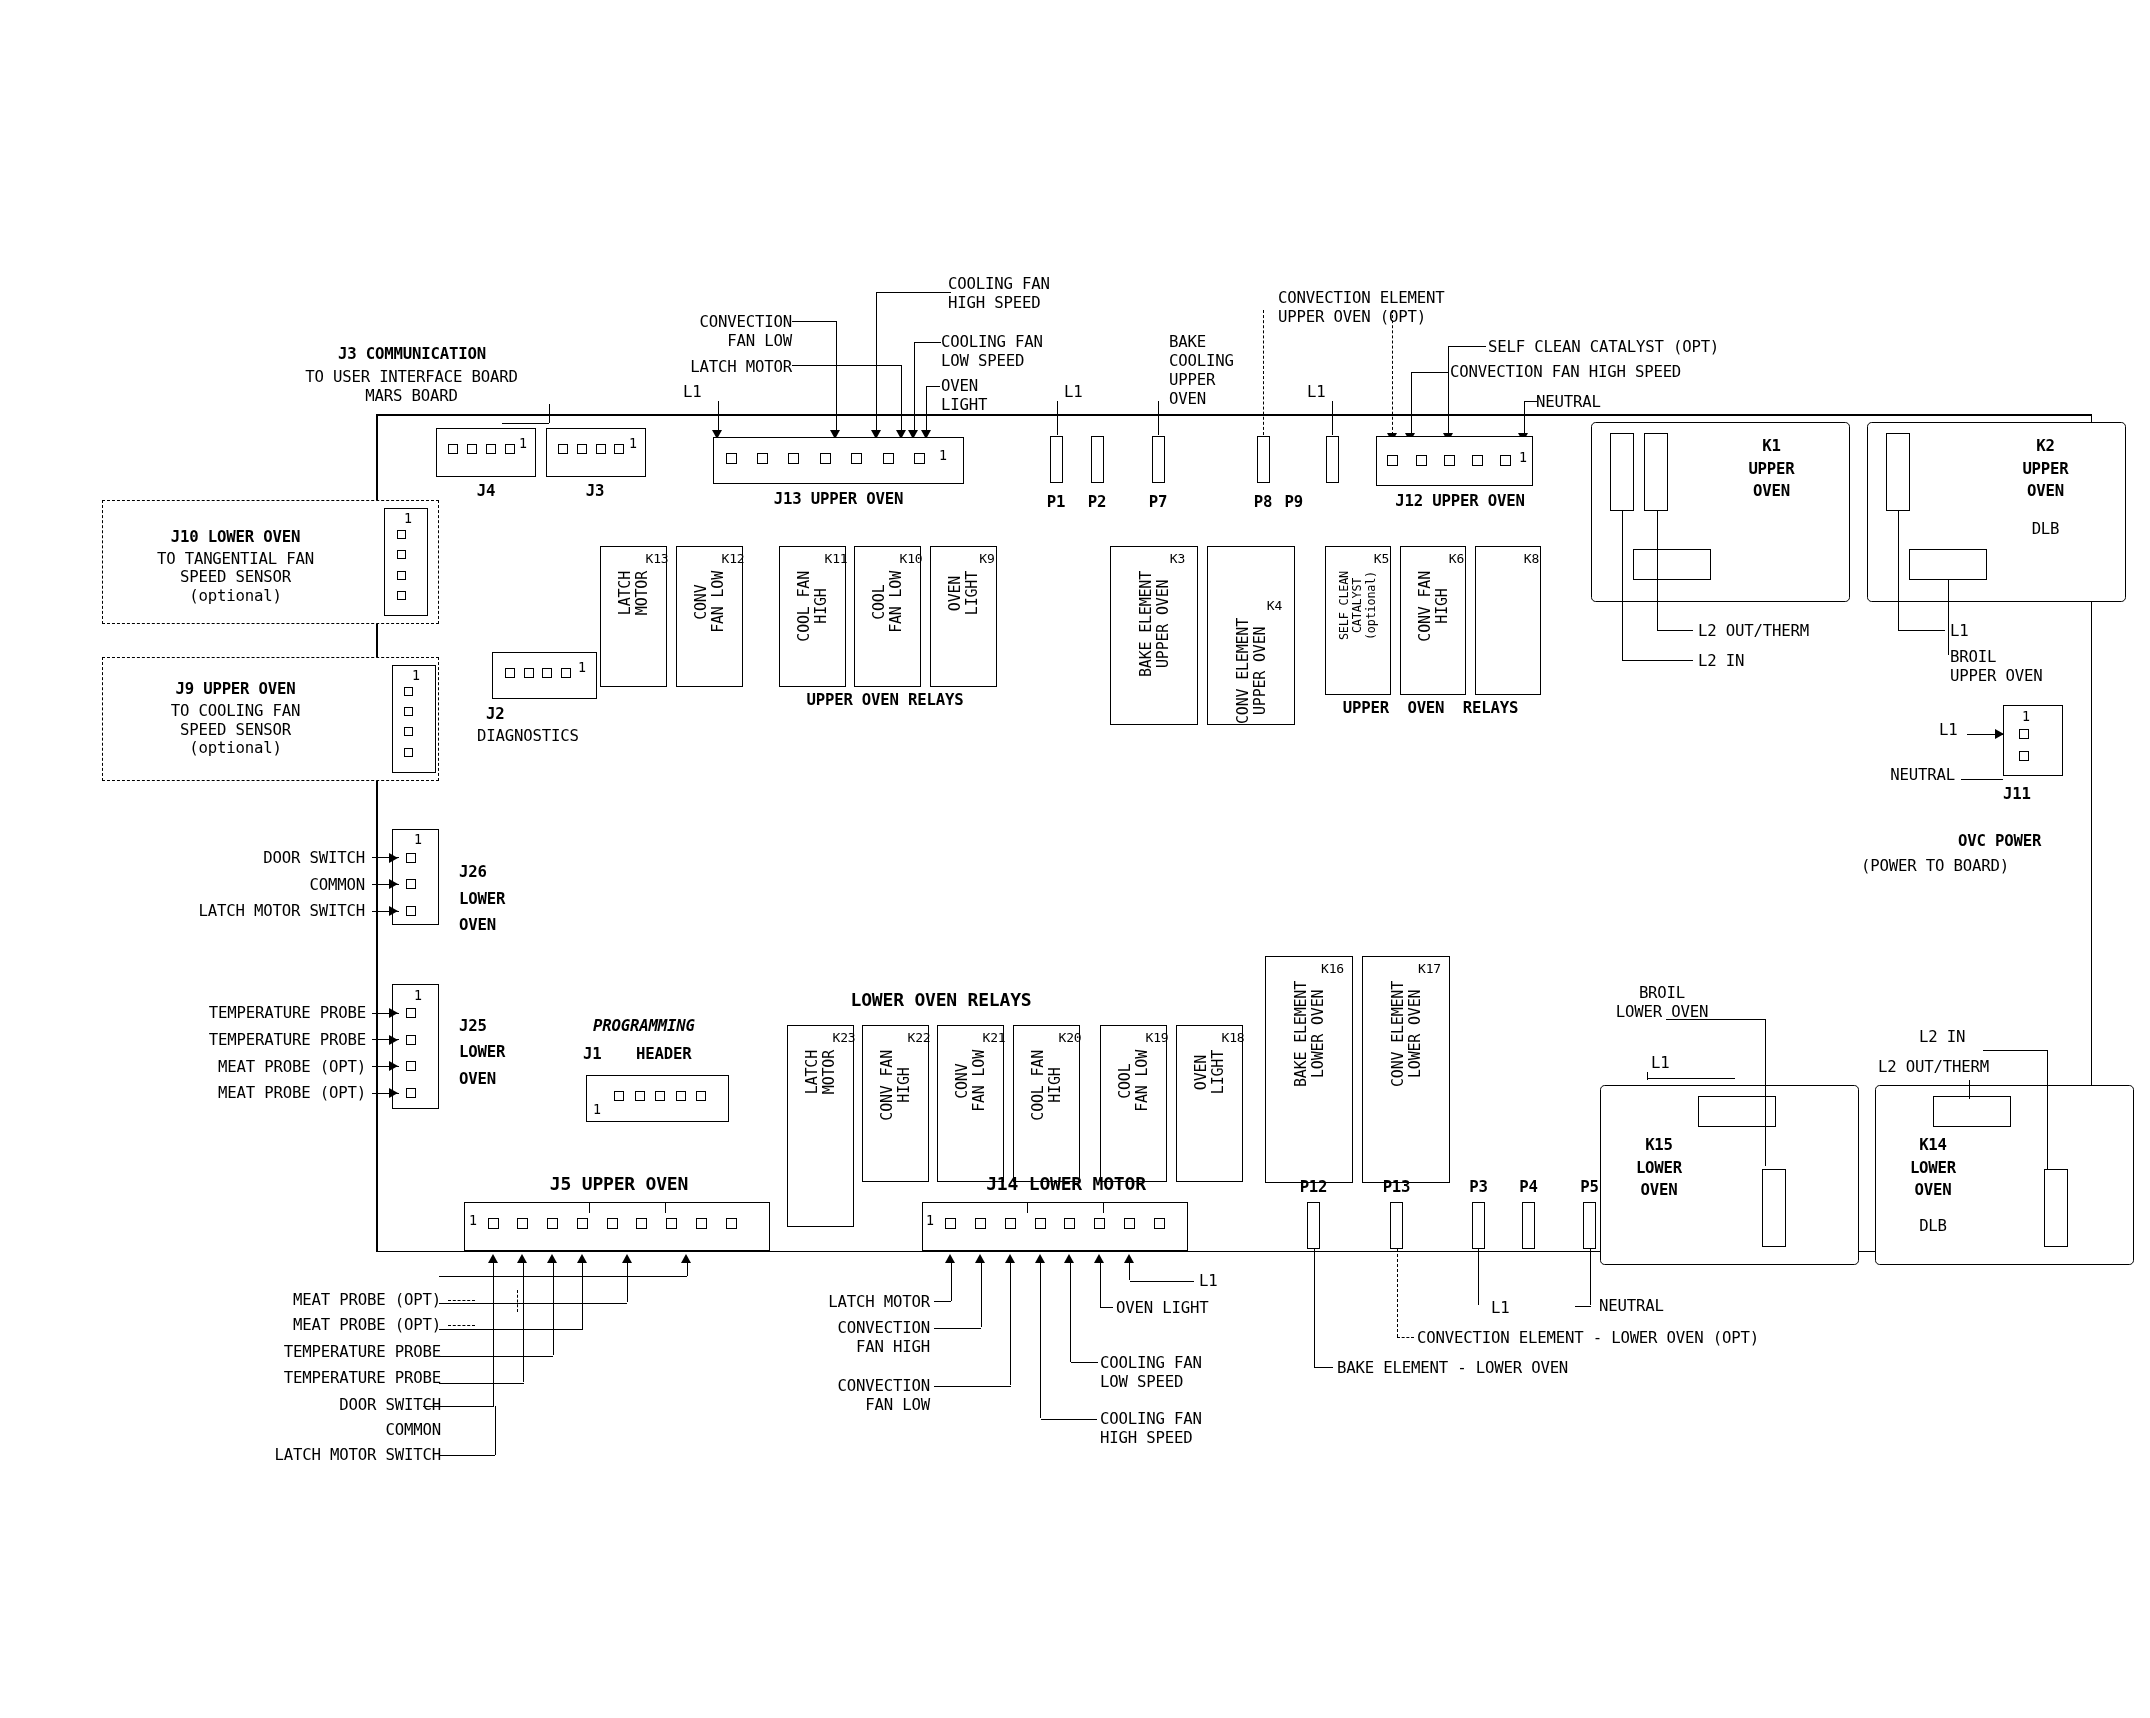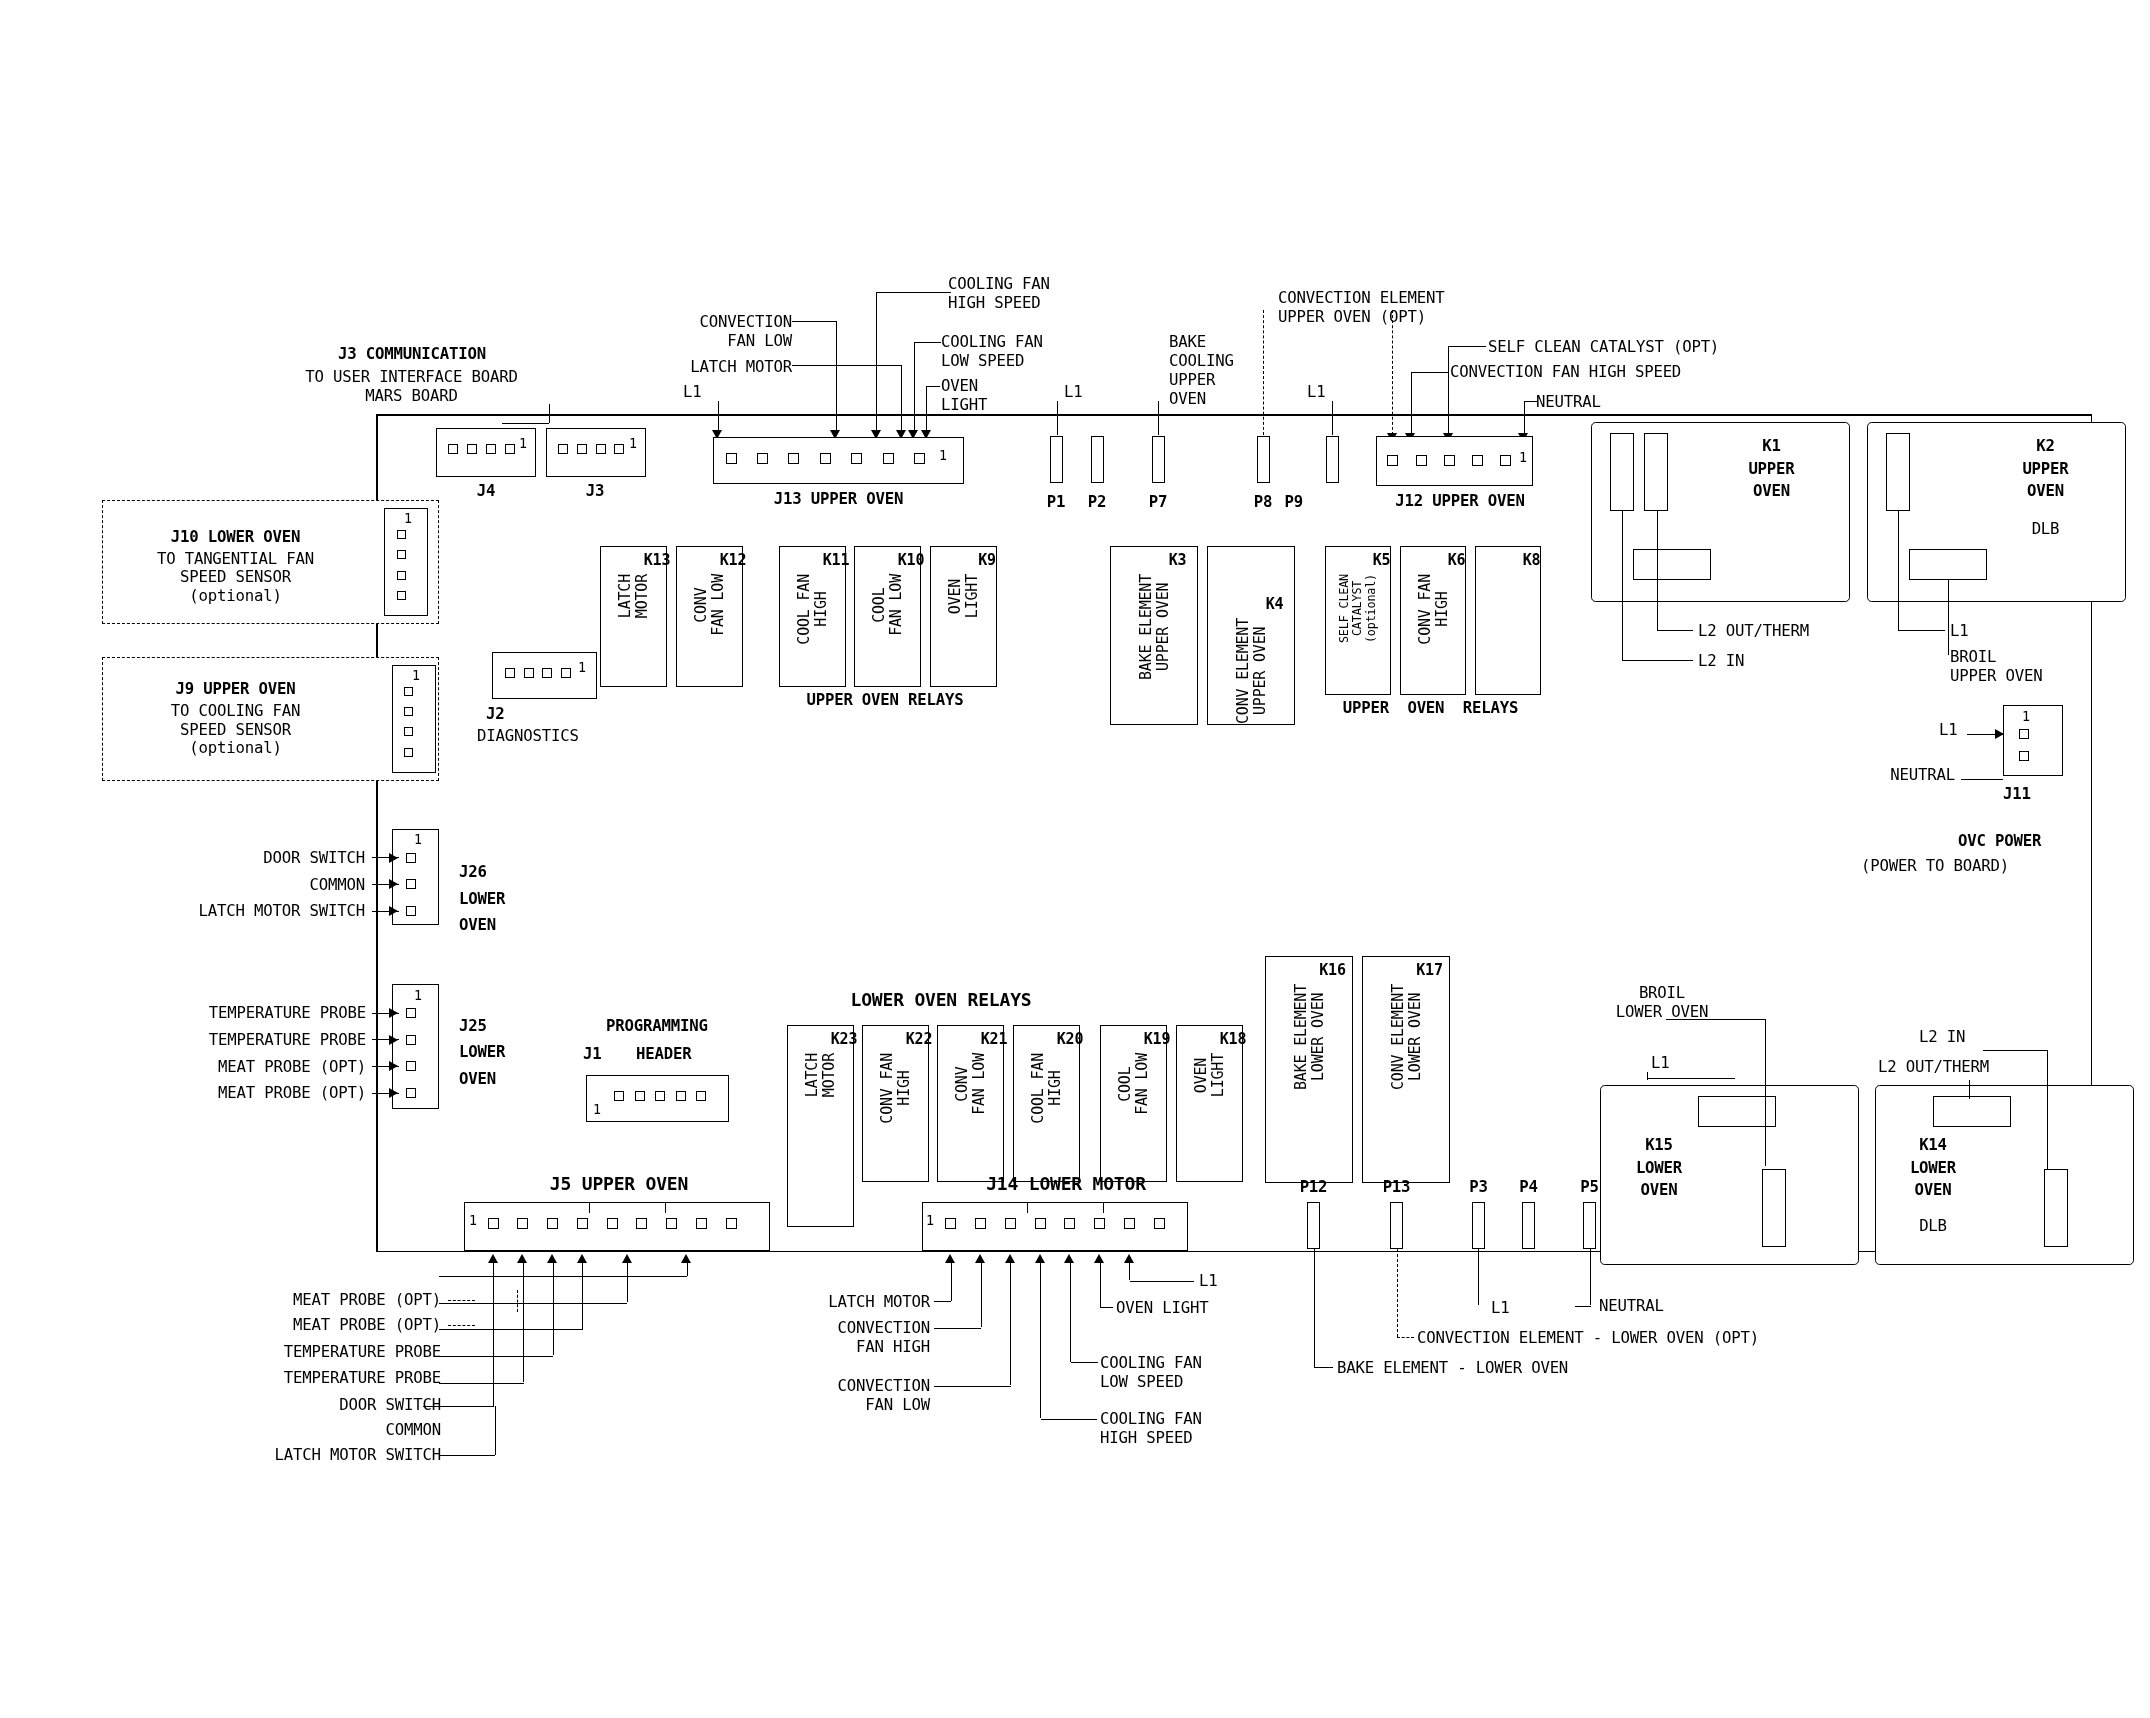--- a/index.html
+++ b/index.html
@@ -71,22 +71,22 @@
   .relay {
     position: absolute;
     border: 1.6px solid #000;
     box-sizing: border-box;
     background: #fff;
     display: flex;
     flex-direction: column;
     align-items: center;
   }
   .relay .rname {
-    font-weight: bold;
-    font-size: 15px;
+    font-weight: normal;
+    font-size: 13px;
     margin-top: 3.9px;
     letter-spacing: -0.2px;
     margin-left: 47px;
   }
   .relay .rtext {
     writing-mode: vertical-rl;
     transform: rotate(180deg);
     font-size: 15px;
     line-height: 16.5px;
     text-align: center;
@@ -435,21 +435,21 @@
   <div class="lbl r" style="left:110px; top:1030px; width:256px;">TEMPERATURE PROBE</div>
   <div class="line-h" style="left:372px; top:1039px; width:27px;"></div>
   <div class="arrow-r" style="left:389px; top:1035px;"></div>
   <div class="lbl r" style="left:110px; top:1057px; width:256px;">MEAT PROBE (OPT)</div>
   <div class="line-h" style="left:372px; top:1066px; width:27px;"></div>
   <div class="arrow-r" style="left:389px; top:1061px;"></div>
   <div class="lbl r" style="left:110px; top:1083px; width:256px;">MEAT PROBE (OPT)</div>
   <div class="line-h" style="left:372px; top:1093px; width:27px;"></div>
   <div class="arrow-r" style="left:389px; top:1088px;"></div>
 
-  <div class="lbl b" style="left:606px; top:1016px;">PROGRAMMING</div>
+  <div class="lbl b" style="left:593px; top:1016px;font-style:italic;">PROGRAMMING</div>
   <div class="lbl b" style="left:583px; top:1044px;">J1</div>
   <div class="lbl b" style="left:636px; top:1044px;">HEADER</div>
   <div class="conn" style="left:586px; top:1075px; width:143px; height:47px;"></div>
   <div class="lbl small" style="left:593px; top:1102px;">1</div>
   <div class="pin" style="left:614px; top:1091px; width:10.2px; height:10.2px;"></div>
   <div class="pin" style="left:635px; top:1091px; width:10.2px; height:10.2px;"></div>
   <div class="pin" style="left:655px; top:1091px; width:10.2px; height:10.2px;"></div>
   <div class="pin" style="left:676px; top:1091px; width:10.2px; height:10.2px;"></div>
   <div class="pin" style="left:696px; top:1091px; width:10.2px; height:10.2px;"></div>
 

